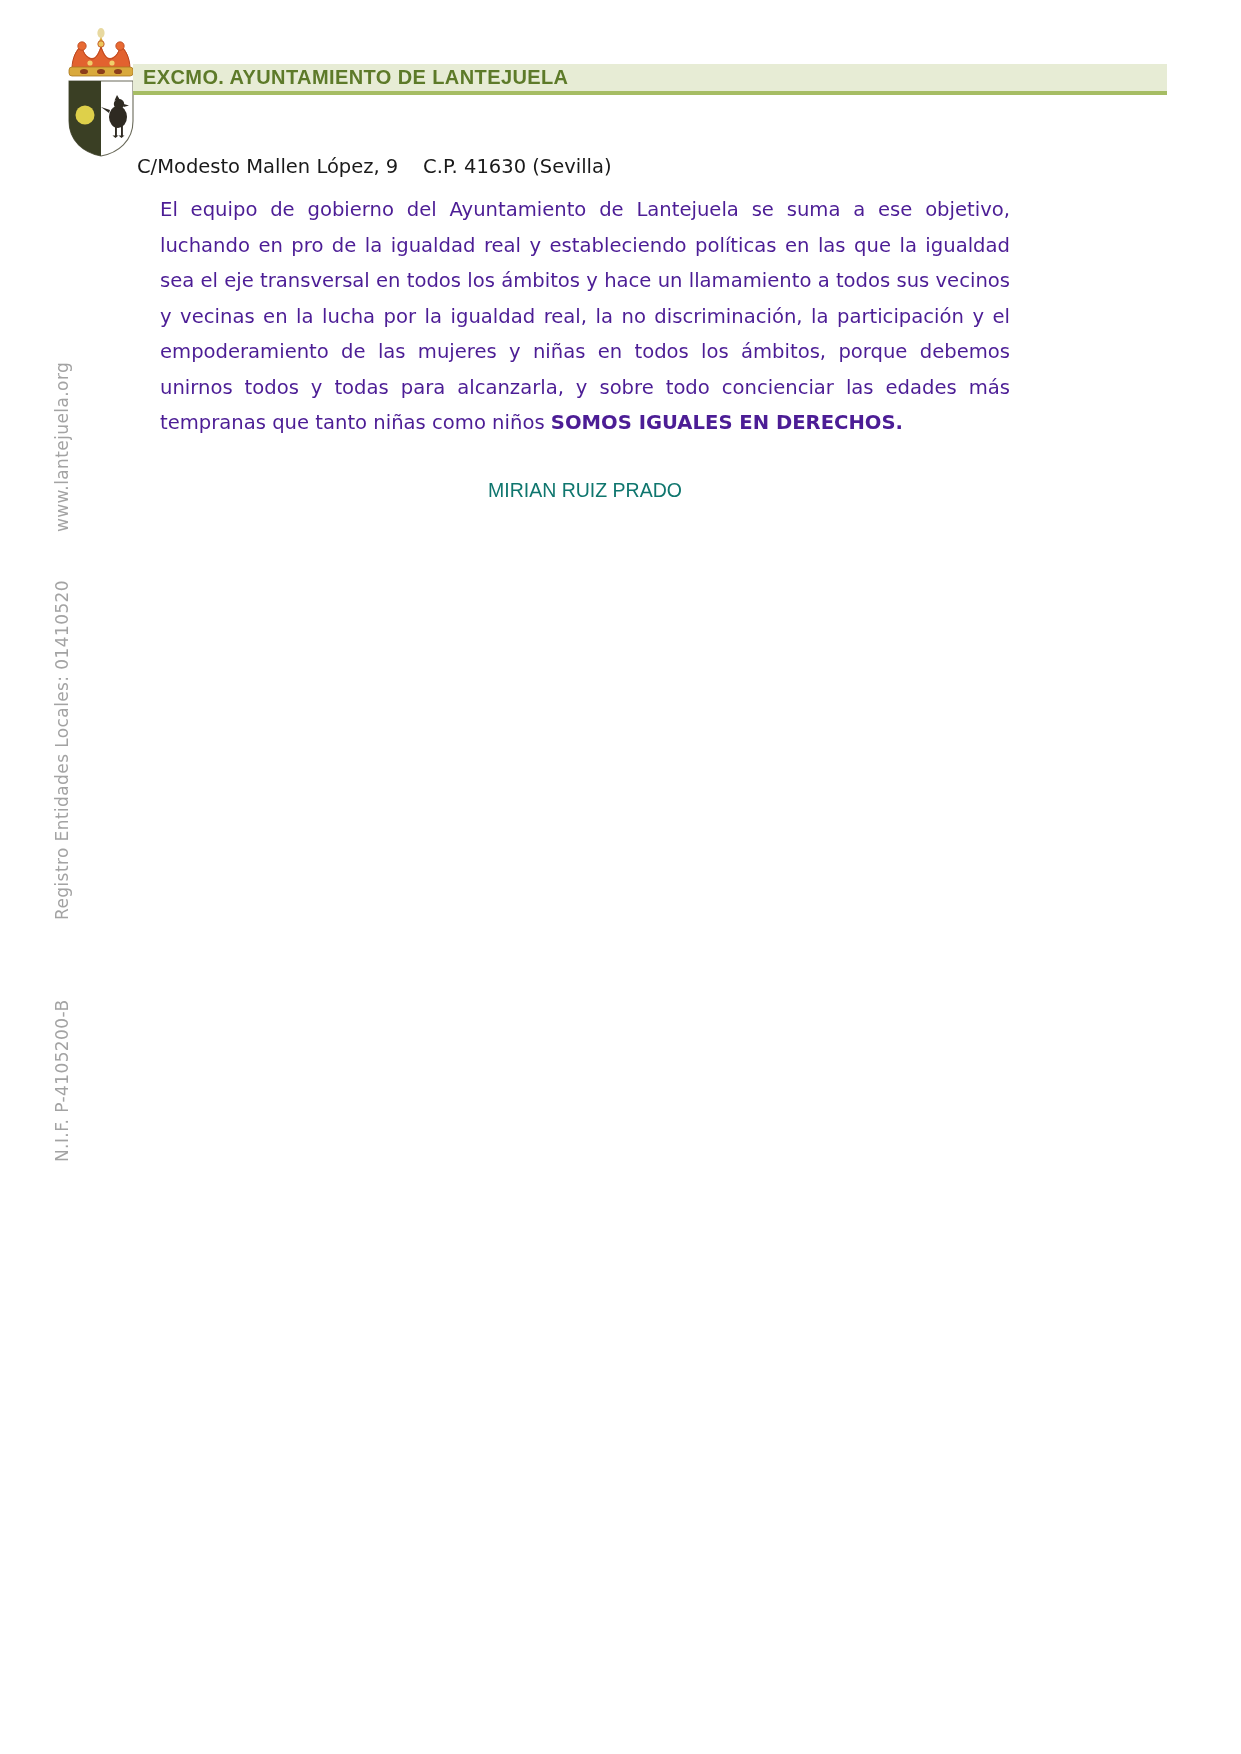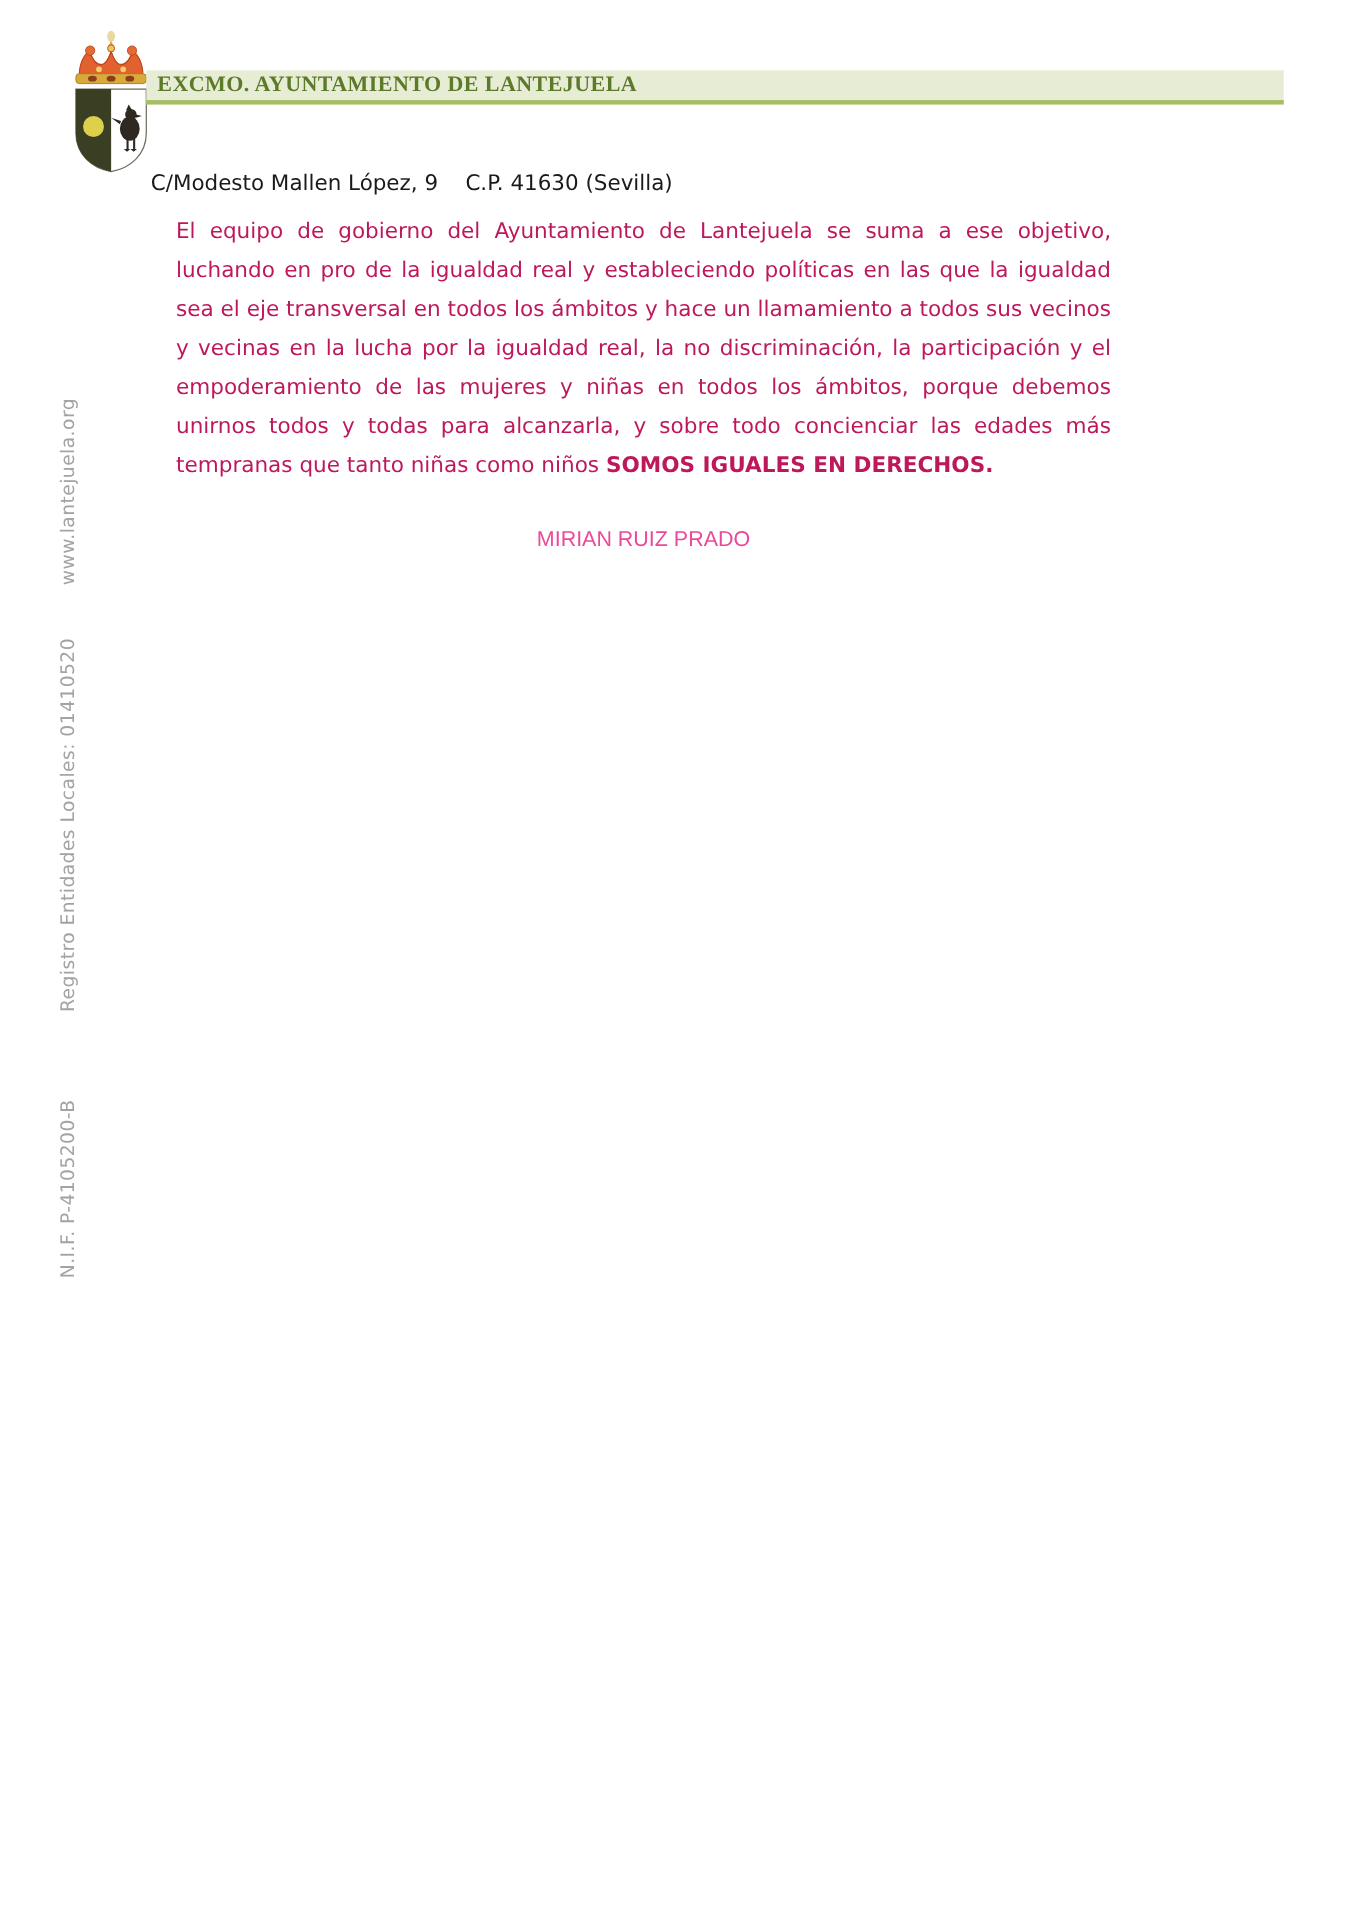--- a/index.html
+++ b/index.html
@@ -45,21 +45,21 @@
     height: 31px;
     background: #e7ecd5;
     border-bottom: 4px solid #a6bd64;
     box-sizing: border-box;
   }
 
   .header-title {
     position: absolute;
     left: 10px;
     top: 2px;
-    font-family: Liberation Serif, serif;
+    font-family: Liberation Sans, sans-serif;
     font-size: 20px;
     font-weight: bold;
     letter-spacing: 0.4px;
     color: #5d7a29;
     white-space: nowrap;
   }
 
   .header-addr {
     position: absolute;
     left: 137px;
@@ -91,37 +91,37 @@
   .body-copy {
     position: absolute;
     left: 160px;
     top: 192px;
     width: 850px;
     font-family: "DejaVu Sans", sans-serif;
     font-size: 19.6px;
     line-height: 35.5px;
     text-align: justify;
     text-justify: inter-word;
-    color: #be185d;
+    color: #4c1d95;
   }
   .body-copy b { font-weight: bold; }
 
   
   .signature {
     position: absolute;
     left: 160px;
     top: 478px;
     width: 850px;
     text-align: center;
     font-family: "Liberation Sans", sans-serif;
   }
   .sig-line {
     font-size: 19.5px;
     line-height: 24px;
-    color: #ec4899;
+    color: #0f766e;
     margin: 0;
     padding: 0;
   }
   .sig-gap-1 { height: 50px; }
   .sig-gap-2 { height: 26px; }
 </style>
 </head>
 <body>
 
 <div class="page">

